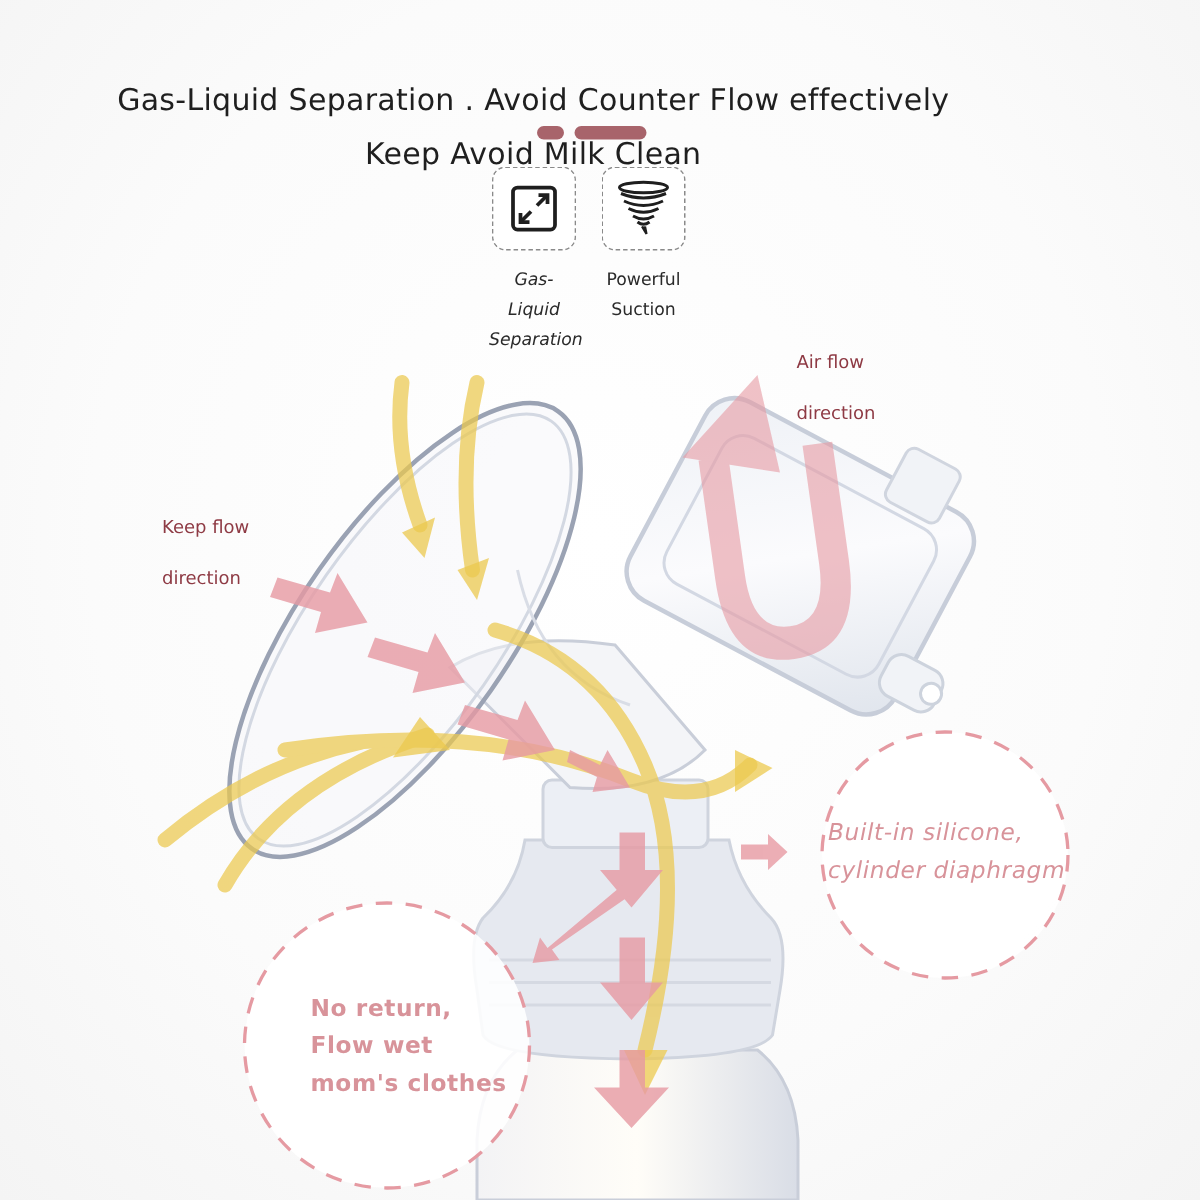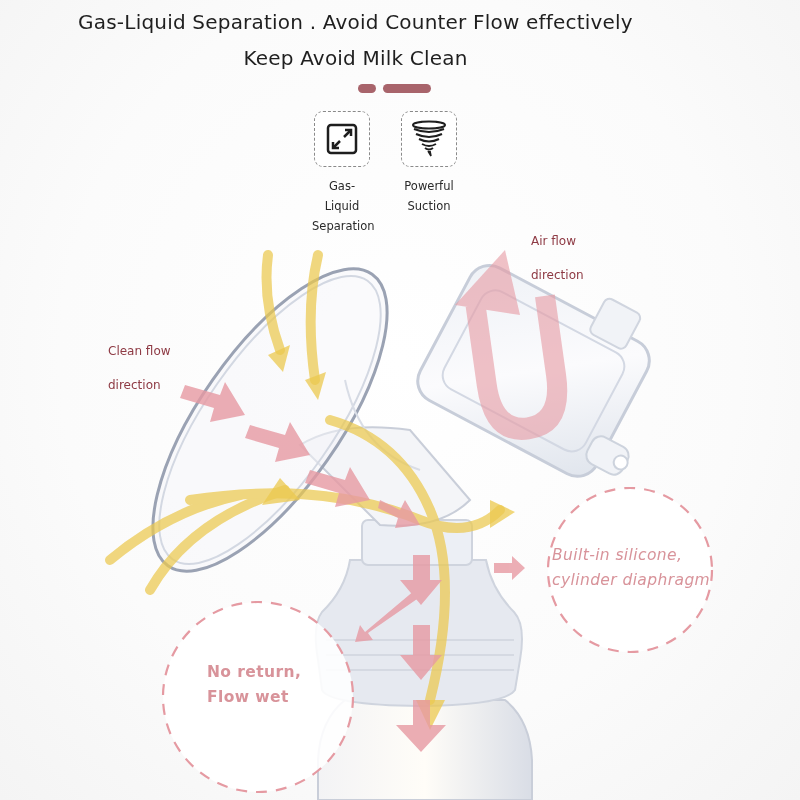--- a/index.html
+++ b/index.html
@@ -2,33 +2,33 @@
 <html><head>
 <meta charset="utf-8">
 <style>
   * { margin:0; padding:0; box-sizing:border-box; }
   html, body { width:800px; height:800px; overflow:hidden; background:#ffffff; }
   body { position:relative; font-family:"DejaVu Sans", "Liberation Sans", sans-serif; }
   .stage { position:absolute; left:0; top:0; width:800px; height:800px;
     background: radial-gradient(ellipse at 50% 45%, #ffffff 0%, #fbfbfb 60%, #f4f4f4 100%); }
 
   .headline { position:absolute; left:0; width:711px; text-align:center; color:#1f1f1f;
-    font-size:20px; letter-spacing:0.2px; }
+    font-size:20px; letter-spacing:0.2px;margin-top:44px; }
   .h1 { top:10px; }
   .h2 { top:46px; }
 
   .accent { position:absolute; top:84px; height:9px; border-radius:5px; }
   .accent.a1 { left:358px; width:18px; }
   .accent.a2 { left:383px; width:48px; }
 
   .feature { position:absolute; top:111px; width:60px; text-align:center; }
   .feature .box { width:56px; height:56px; margin:0 auto; border:1.5px dashed #8a8a8a;
     border-radius:9px; display:flex; align-items:center; justify-content:center; background:#fff; }
   .feature .cap { margin-top:9px; font-size:11.5px; color:#2a2a2a; line-height:20px; }
-  .f1 { left:312px; }
+  .f1 { left:326px;font-style:italic; }
   .f2 { left:399px; }
 
   .label { position:absolute; font-size:12px; line-height:34px; }
 
   .circle-label { position:absolute; font-size:15.5px; line-height:25px; letter-spacing:0.4px; }
 
   svg.art { position:absolute; left:0; top:0; }
 </style>
 </head>
 <body>
@@ -154,27 +154,28 @@
       <div>Suction</div>
     </div>
   </div>
 
   <div class="label" style="left:531px; top:224px; color:#8e3a44;">
     <div>Air flow</div>
     <div>direction</div>
   </div>
 
   <div class="label" style="left:108px; top:334px; color:#8e3a44;">
-    <div>Clean flow</div>
+    <div>Keep flow</div>
     <div>direction</div>
   </div>
 
   <div class="circle-label" style="left:552px; top:543px; color:#d8939a;font-style:italic;">
     <div>Built-in silicone,</div>
     <div>cylinder diaphragm</div>
   </div>
 
   <div class="circle-label" style="left:207px; top:660px; color:#d8939a;font-weight:bold;">
     <div>No return,</div>
     <div>Flow wet</div>
+    <div>mom's clothes</div>
   </div>
 
 </div>
 
 </body></html>

